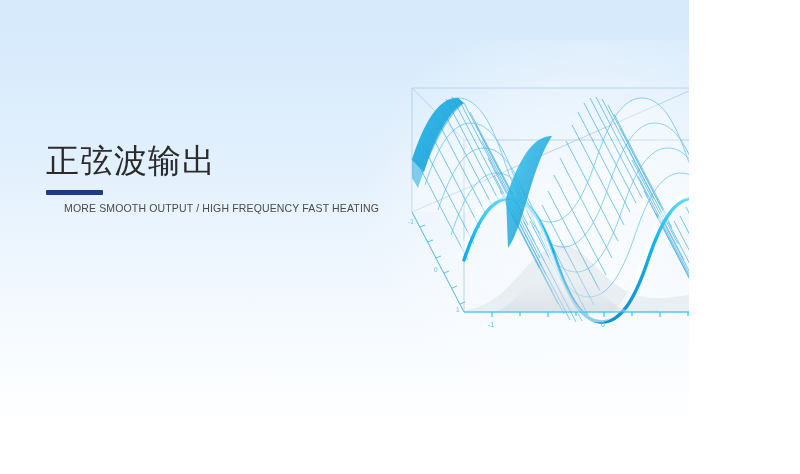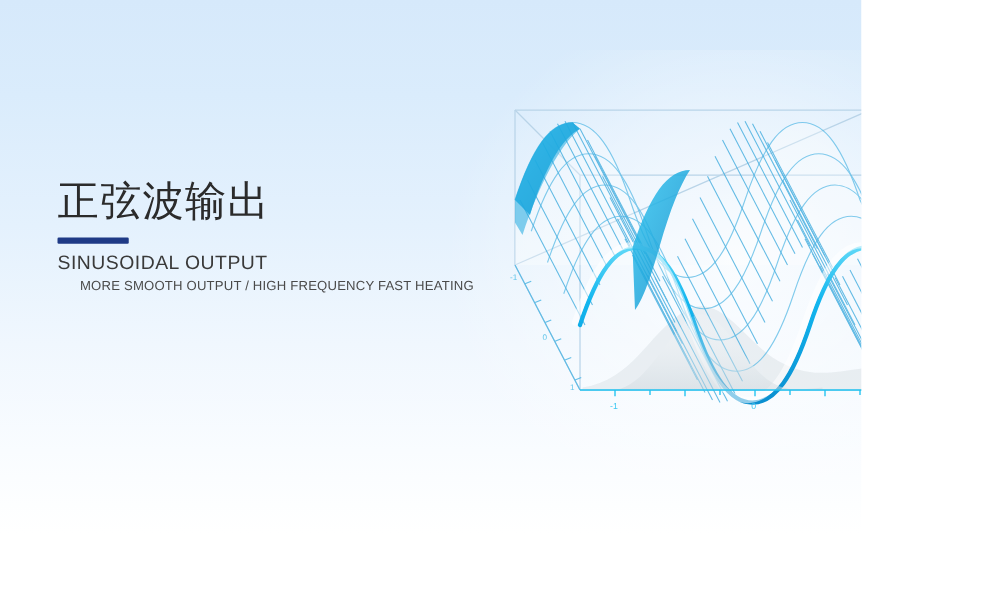--- a/index.html
+++ b/index.html
@@ -68,21 +68,20 @@
 </head>
 <body>
 
 <div class="banner">
 
   <div class="glow"></div>
 
   <div class="copy">
     <div class="headline">正弦波输出</div>
     <div class="rule"></div>
-    <div class="en-title">SINUSOIDAL OUTPUT</div>
     <div class="en-sub">MORE SMOOTH OUTPUT / HIGH FREQUENCY FAST HEATING</div>
   </div>
 
   <div class="plot">
     <svg viewBox="0 0 372 320" xmlns="http://www.w3.org/2000/svg">
       <defs>
 
         <linearGradient id="gCrest" x1="0" y1="0" x2="0" y2="1">
           <stop offset="0%" stop-color="#5fd8f7"></stop>
           <stop offset="35%" stop-color="#12b6ef"></stop>

